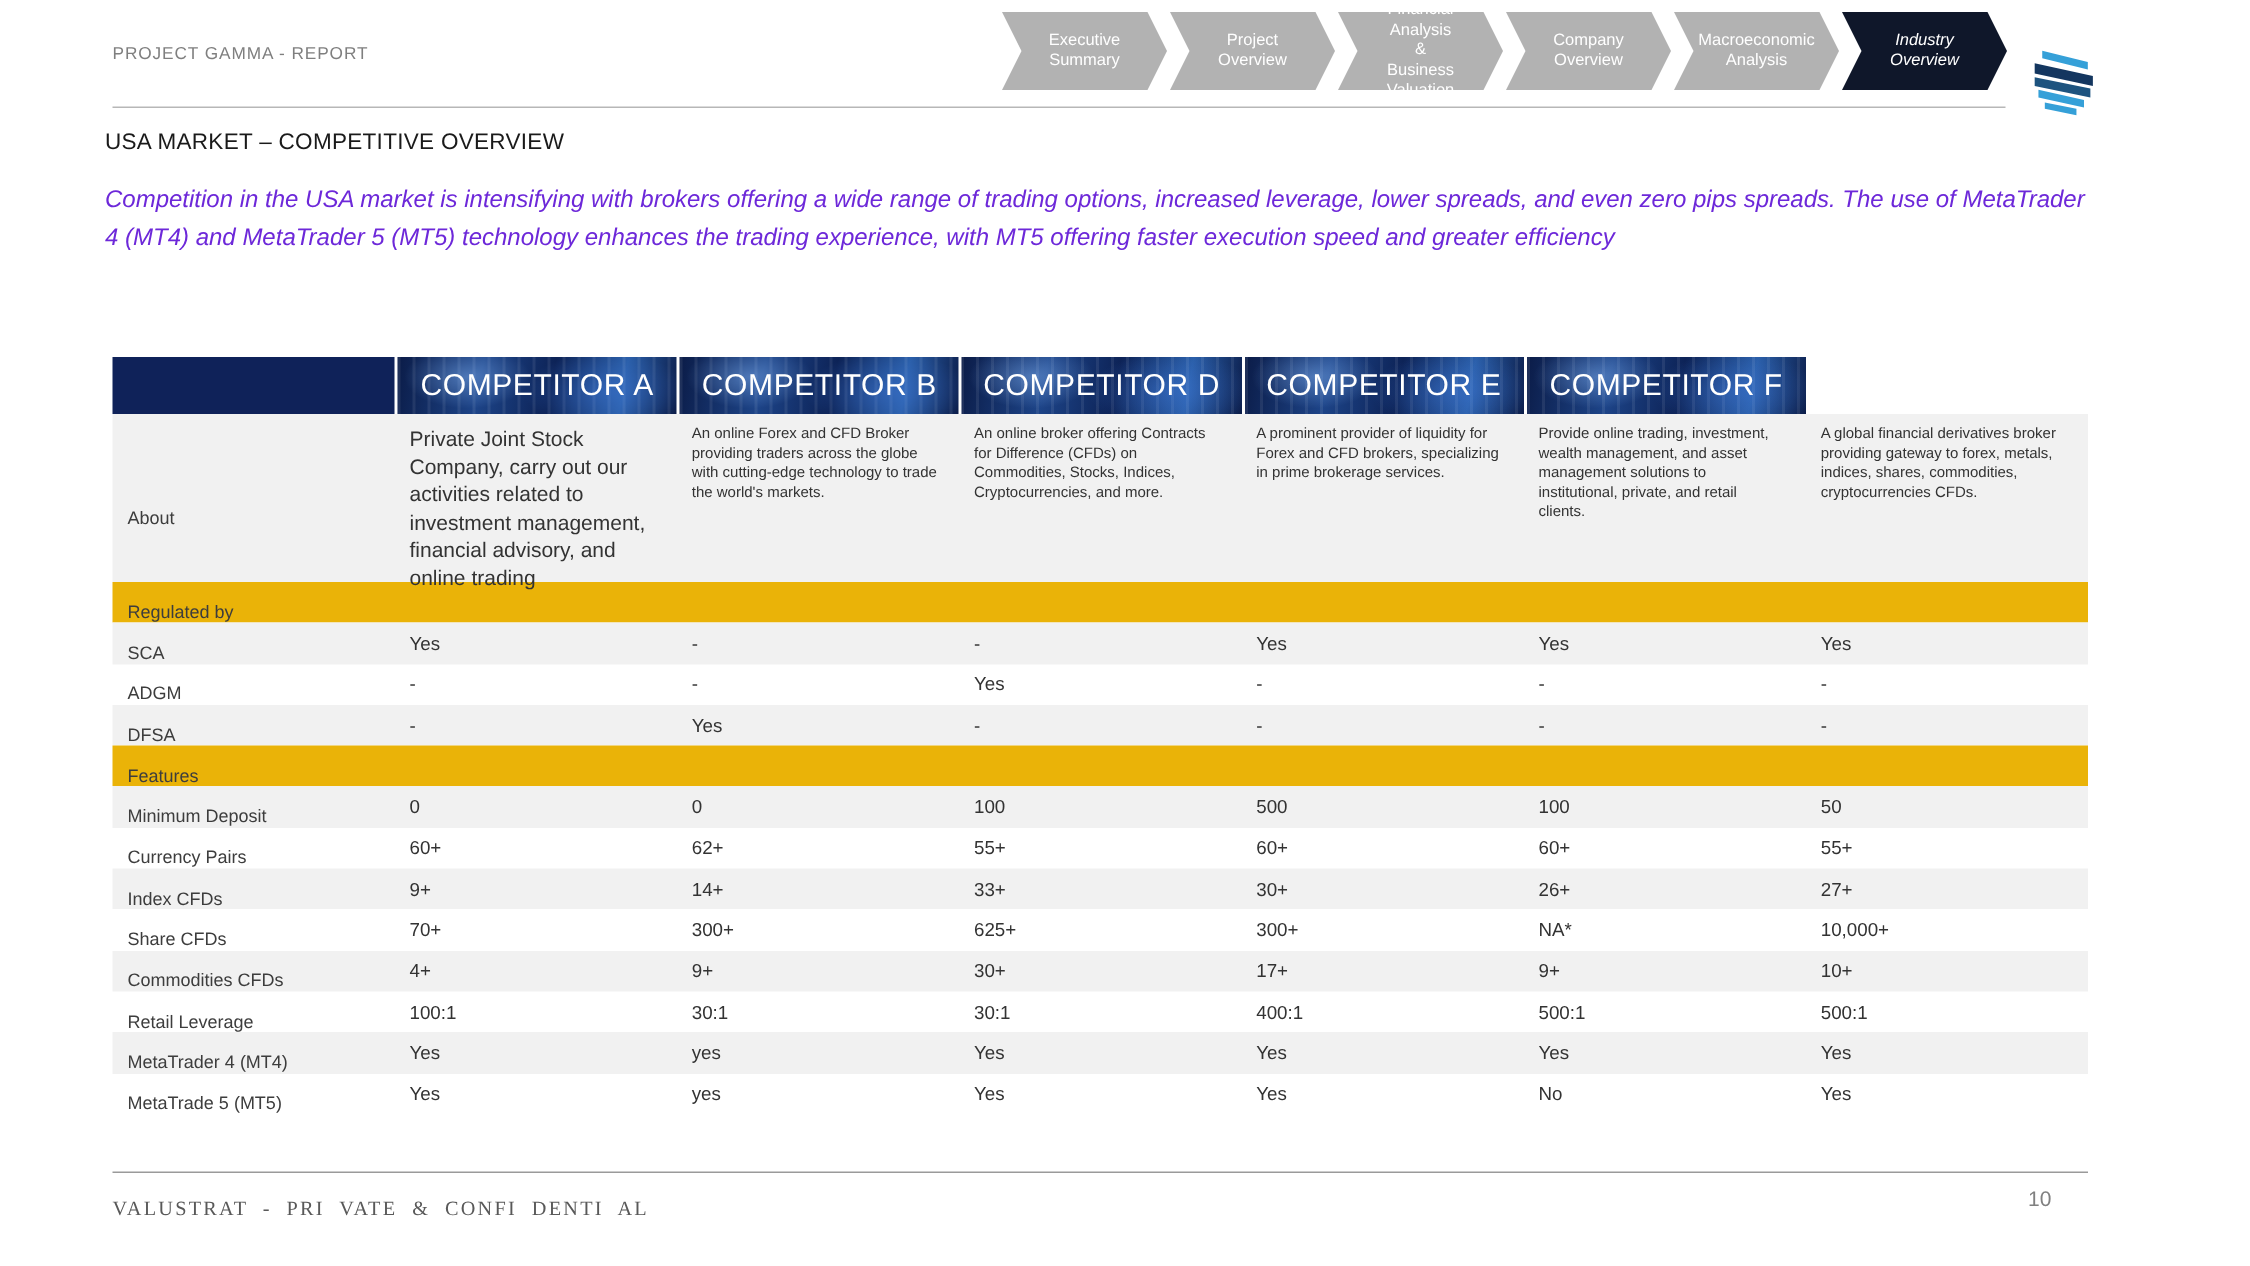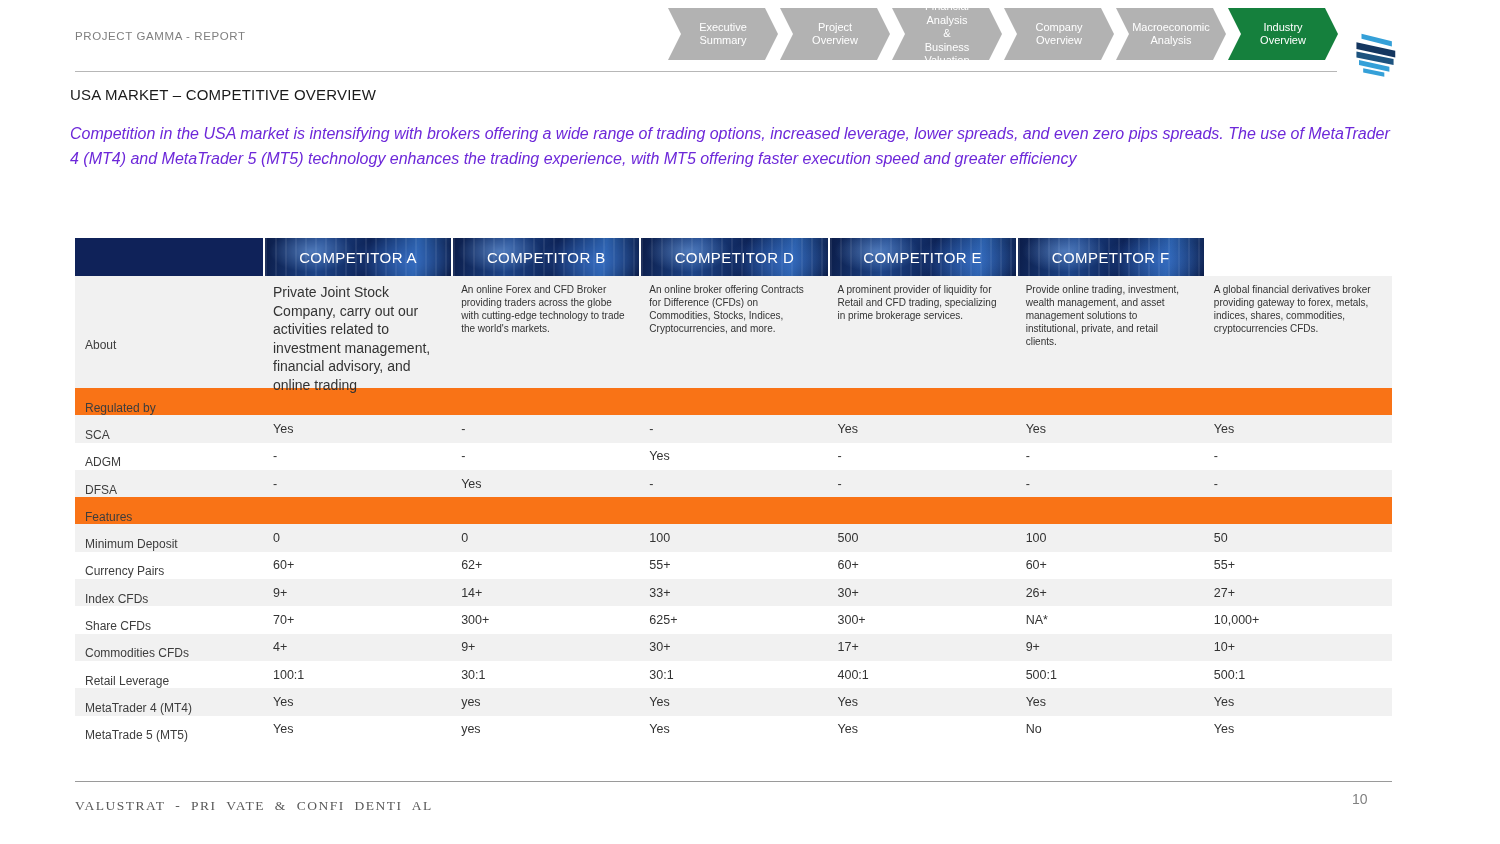--- a/index.html
+++ b/index.html
@@ -14,44 +14,44 @@
   }
   
   .nav { position:absolute; left:668px; top:8px; height:52px; display:flex; gap:2px; }
   .chev {
     width:110px; height:52px; background:#b2b2b2; color:#ffffff;
     font-size:11px; line-height:1.22; text-align:center;
     display:flex; align-items:center; justify-content:center;
     white-space:pre-line; padding:0 13px;
     clip-path:polygon(0 0, calc(100% - 13px) 0, 100% 50%, calc(100% - 13px) 100%, 0 100%, 13px 50%);
   }
-  .chev.active { background:#15803d; }
+  .chev.active { background:#0f172a;font-style:italic; }
   .logo { position:absolute; left:1348px; top:26px; }
   .top-divider { position:absolute; left:75px; top:71px; width:1262px; height:1px; background:#b7b7b7; }
   .section-title { position:absolute; left:70px; top:86px; font-size:15px; color:#1a1a1a; letter-spacing:0.2px; }
   .headline {
     position:absolute; left:70px; top:122px; width:1330px;
     font-size:16px; line-height:1.56; color:#6d28d9;font-style:italic;
   }
   
   .table { position:absolute; left:75px; top:238px; width:1317px; color:#333333; font-size:12.5px; }
   .thead { display:grid; grid-template-columns:188px repeat(6,1fr); gap:2px; height:38px; }
   .corner { background:#0f2259; }
   .hcell {
-    color:#ffffff; font-size:15px; letter-spacing:0.4px;
+    color:#ffffff; font-size:20px; letter-spacing:0.4px;
     display:flex; align-items:center; justify-content:center;
     background:
       radial-gradient(60px 30px at 25% 35%, rgba(140,190,255,.45), transparent 70%),
       radial-gradient(80px 36px at 75% 60%, rgba(70,130,230,.40), transparent 70%),
       repeating-linear-gradient(90deg, rgba(255,255,255,.08) 0 2px, rgba(0,0,0,0) 2px 10px),
       linear-gradient(100deg, #0b1c48 0%, #1d4488 30%, #0d2357 55%, #2a5ea8 80%, #0b1c48 100%);
   }
   .trow { display:grid; grid-template-columns:188px repeat(6,1fr); align-items:center; height:27.3px; }
   .trow.shaded { background:#f1f1f1; }
-  .trow.section { background:#f97316; }
+  .trow.section { background:#eab308; }
   .tlabel { padding-left:10px; font-size:12px; color:#3d3d3d;margin-top:12px; }
   .tcell { padding-left:10px; }
   .trow.about { height:112px; align-items:start; padding:7px 0 8px; }
   .trow.about .tlabel { align-self:center; }
   .trow.about .tcell { font-size:10px; line-height:1.3; padding-right:14px; }
   .trow.about .tcell.first { font-size:14px; line-height:1.33; }
   
   .footer-divider { position:absolute; left:75px; top:781px; width:1317px; height:1px; background:#9a9a9a; }
   .footer-text {
     position:absolute; left:75px; top:798px; font-family:"Liberation Serif", serif;
@@ -104,21 +104,21 @@
         <div class="hcell">COMPETITOR D</div>
         <div class="hcell">COMPETITOR E</div>
         <div class="hcell">COMPETITOR F</div>
       </div>
     <div class="tbody">
         <div class="trow shaded about">
           <div class="tlabel">About</div>
           <div class="tcell first">Private Joint Stock Company, carry out our activities related to investment management, financial advisory, and online trading</div>
           <div class="tcell">An online Forex and CFD Broker providing traders across the globe with cutting-edge technology to trade the world's markets.</div>
           <div class="tcell">An online broker offering Contracts for Difference (CFDs) on Commodities, Stocks, Indices, Cryptocurrencies, and more.</div>
-          <div class="tcell">A prominent provider of liquidity for Retail and CFD trading, specializing in prime brokerage services.</div>
+          <div class="tcell">A prominent provider of liquidity for Forex and CFD brokers, specializing in prime brokerage services.</div>
           <div class="tcell">Provide online trading, investment, wealth management, and asset management solutions to institutional, private, and retail clients.</div>
           <div class="tcell">A global financial derivatives broker providing gateway to forex, metals, indices, shares, commodities, cryptocurrencies CFDs.</div>
         </div>
         <div class="trow section">
           <div class="tlabel">Regulated by</div>
         </div>
         <div class="trow shaded">
           <div class="tlabel">SCA</div>
           <div class="tcell first">Yes</div>
           <div class="tcell">-</div>

